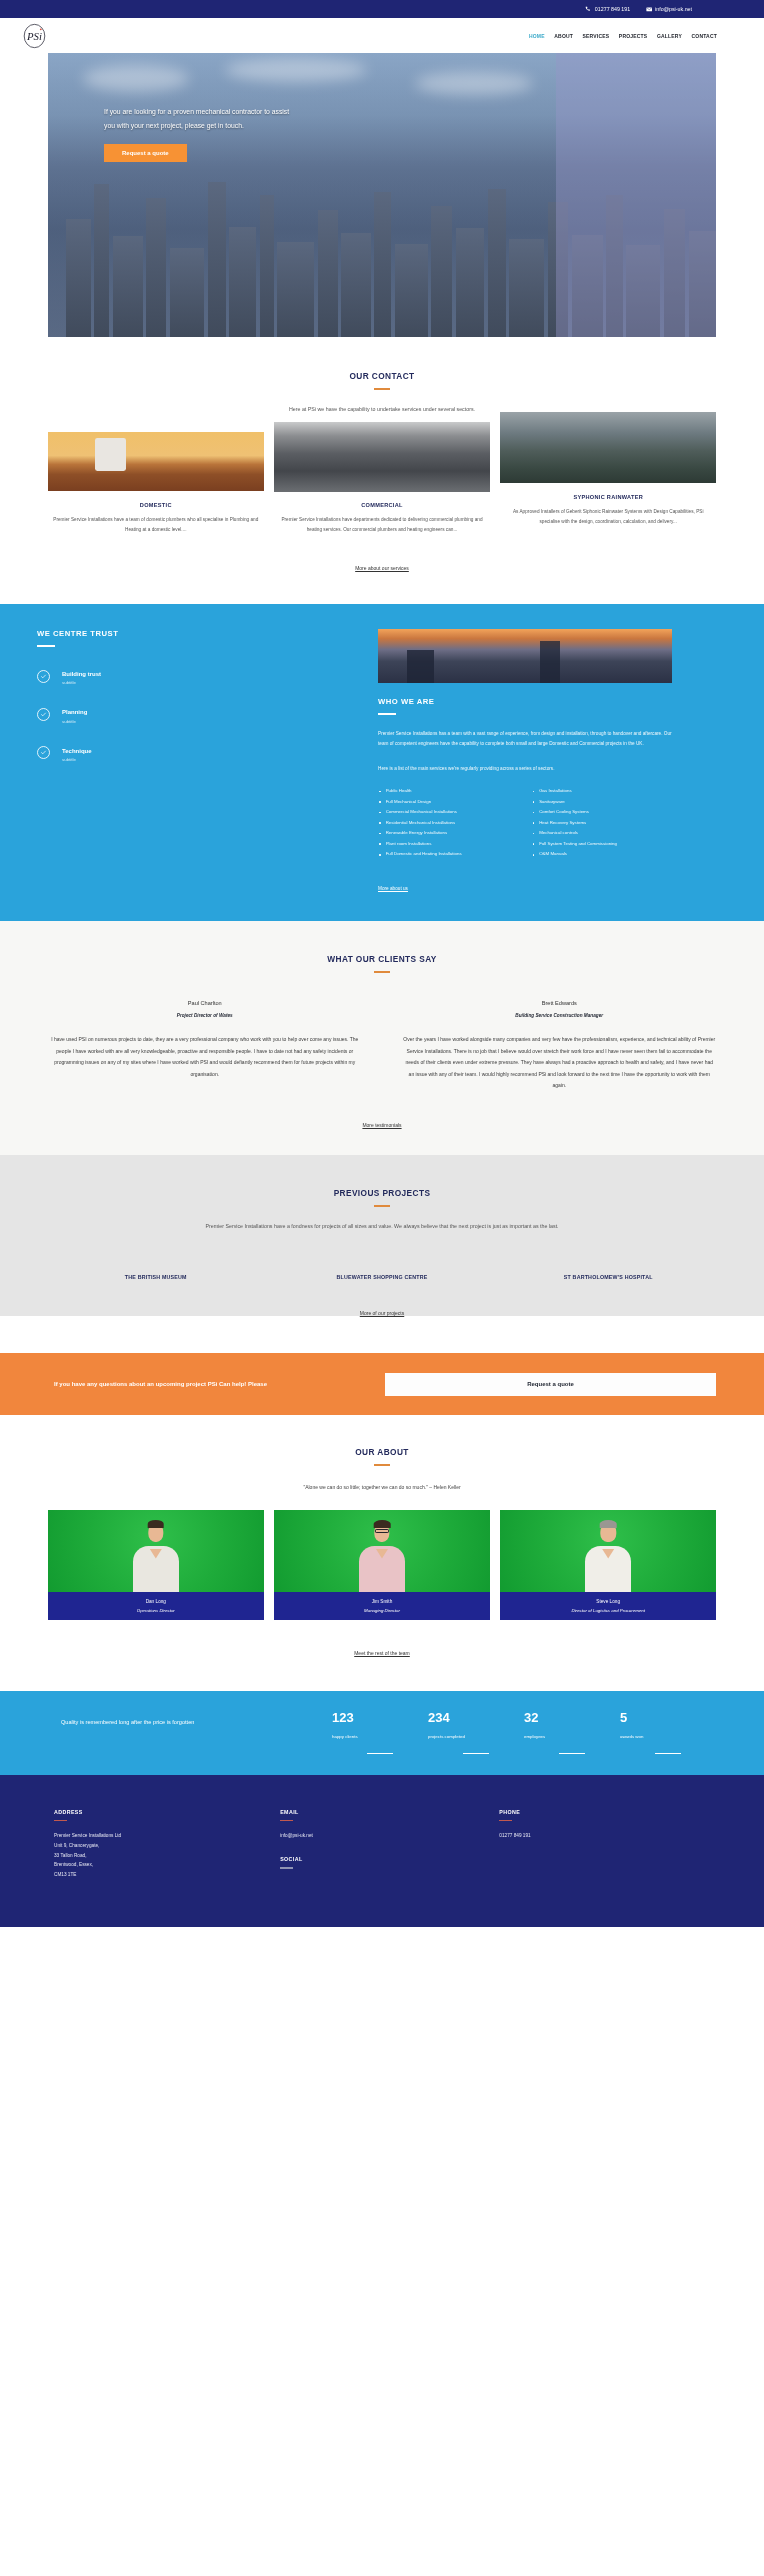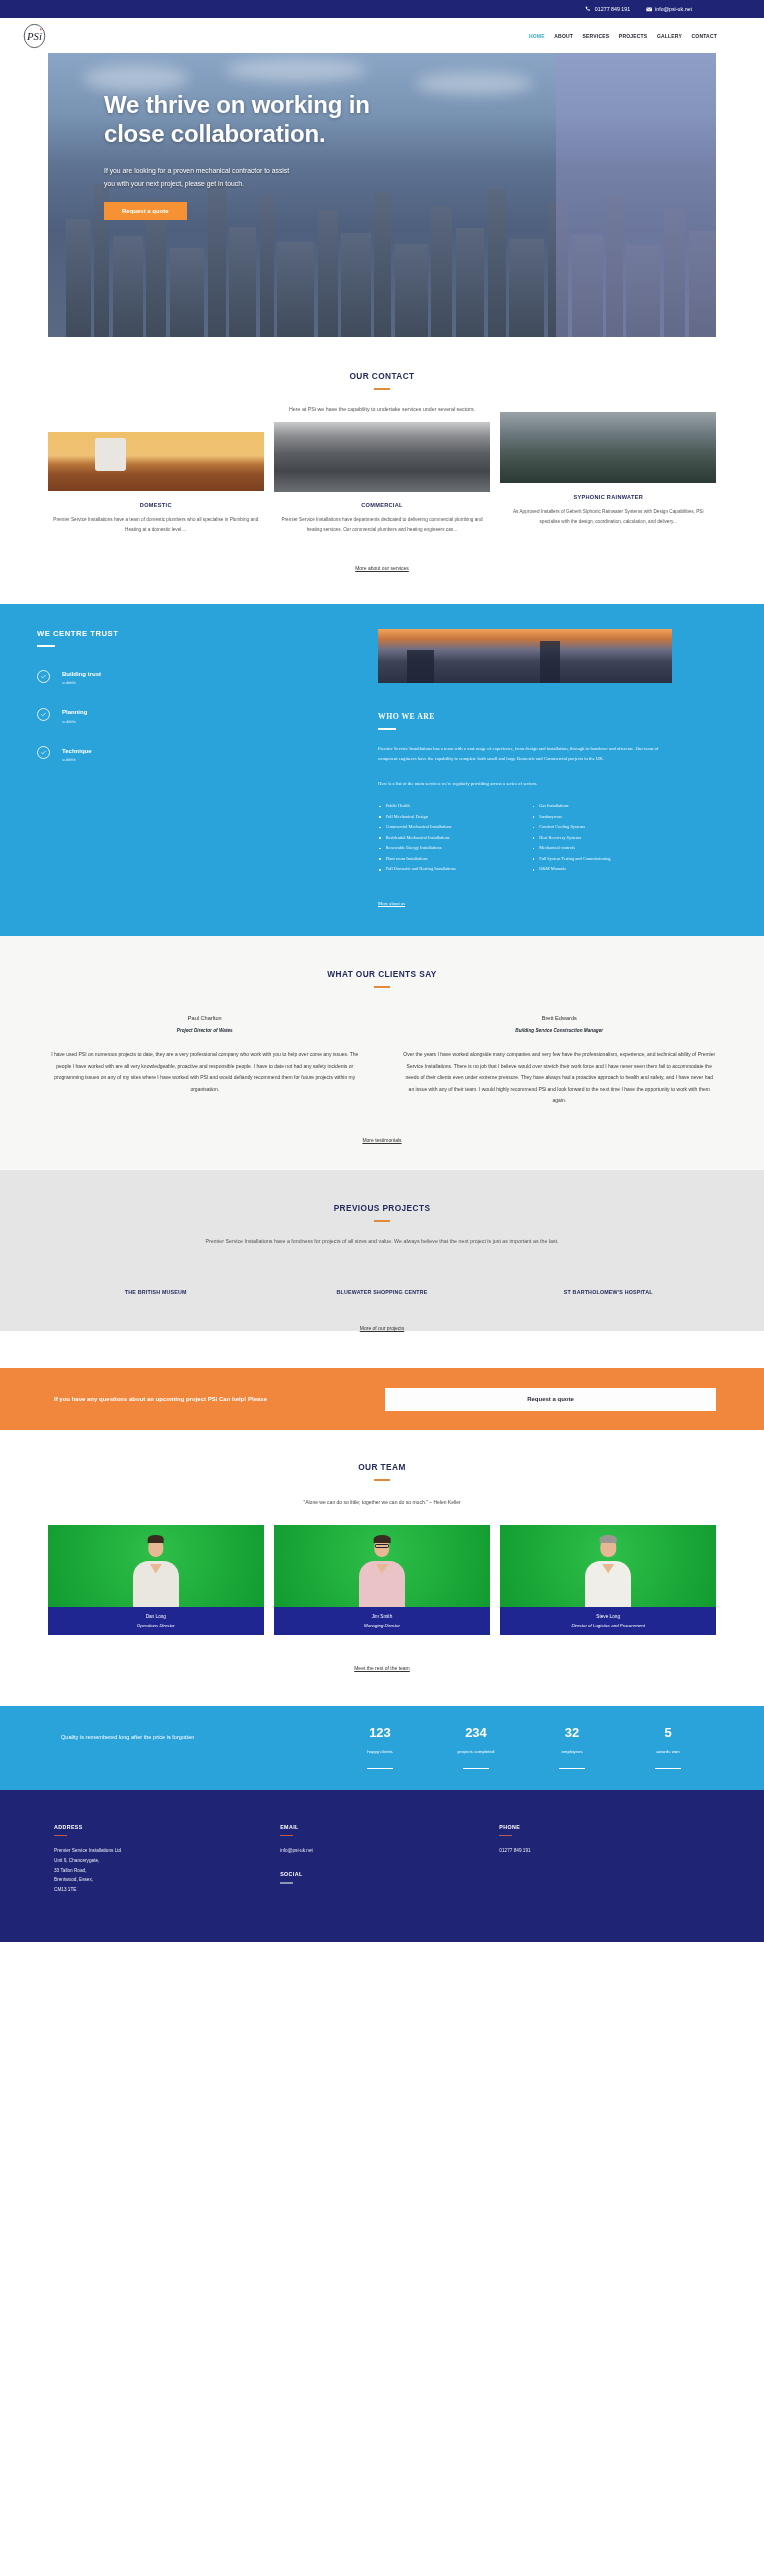--- a/index.html
+++ b/index.html
@@ -178,21 +178,21 @@
     position:relative; overflow:hidden;
   }
   .who-img:before{
     content:""; position:absolute; left:10%; bottom:0; width:9%; height:62%;
     background:rgba(30,36,54,.8);
   }
   .who-img:after{
     content:""; position:absolute; left:55%; bottom:0; width:7%; height:78%;
     background:rgba(30,36,54,.75);
   }
-  .who { margin-top:29px;font-family:Liberation Serif, serif; }
+  .who { margin-top:14px; }
   .who p {
     color:rgba(255,255,255,.95); font-size:4.7px; line-height:2.2; margin-top:14px;
   }
   .who-lists {
     display:grid; grid-template-columns:1fr 1fr; gap:0 13px; margin-top:12px;
   }
   .who-lists ul { list-style:none; }
   .who-lists li {
     color:rgba(255,255,255,.95); font-size:4.4px; line-height:2.4;
     position:relative; padding-left:7.7px;
@@ -290,21 +290,21 @@
   .member-role { color:#fff; font-size:4.4px; font-style:italic; margin-top:4.1px; }
 
   
   .stats {
     background:#2aa3db; margin-top:35px; padding:19px 0 21px;
   }
   .stats-inner { display:flex; align-items:flex-start; }
   .stats-quote {
     color:#fff; font-size:5.6px; line-height:2; width:284px; padding-left:13px; padding-top:7px;
   }
-  .stat { flex:1; text-align:center; }
+  .stat { flex:1; }
   .stat-num { color:#fff; font-size:13px; font-weight:bold; }
   .stat-lbl { color:#fff; font-size:4.4px; margin-top:8.3px; }
   .stat-rule { width:26px; height:1.2px; background:#fff; margin:14px auto 0; }
 
   
   .footer { background:#1f2574; padding:34px 0 47px; }
   .footer-grid { display:grid; grid-template-columns:1fr 1fr 1fr; }
   .f-head { color:#fff; font-size:5.3px; font-weight:bold; letter-spacing:0.4px; }
   .rule-red { width:13px; height:1.2px; background:#c0584f; margin-top:5.3px; }
   .rule-grey { width:13px; height:1.2px; background:#8f93b4; margin-top:5.3px; }
@@ -380,24 +380,20 @@
       <div class="bld" style="left:500px; width:20px; height:135px;"></div>
       <div class="bld" style="left:524px; width:31px; height:102px;"></div>
       <div class="bld" style="left:558px; width:16.6px; height:142px;"></div>
       <div class="bld" style="left:578px; width:34px; height:92px;"></div>
       <div class="bld" style="left:616px;width:21px; height:128px;"></div>
       <div class="bld" style="left:641px;width:27px; height:106px;"></div>
     </div>
   </div>
   <div class="hero-right-overlay"></div>
   <div class="hero-inner">
-    <h1>
-      <span>We thrive on working in</span><br>
-      <span>close collaboration.</span>
-    </h1>
     <p>If you are looking for a proven mechanical contractor to assist you with your next project, please get in touch.</p>
     <button class="btn-orange">Request a quote</button>
   </div>
 </div>
 
 <div class="services">
   <div class="wrap">
     <div class="sec-title">OUR CONTACT</div>
     <div class="rule-orange"></div>
     <div class="sec-sub">Here at PSi we have the capability to undertake services under several sectors.</div>
@@ -544,21 +540,21 @@
 
 <div class="cta">
   <div class="wrap cta-inner">
     <div class="cta-text">If you have any questions about an upcoming project PSi Can help! Please</div>
     <button class="cta-btn">Request a quote</button>
   </div>
 </div>
 
 <div class="team">
   <div class="wrap">
-    <div class="sec-title">OUR TEAM</div>
+    <div class="sec-title">OUR ABOUT</div>
     <div class="rule-orange"></div>
     <div class="team-quote">"Alone we can do so little; together we can do so much." – Helen Keller</div>
 
     <div class="team-grid">
       <div class="member">
         <div class="member-photo">
           <div class="m-body"></div>
             <div class="m-collar"></div>
           <div class="m-head"></div>
             <div class="m-hair"></div>

